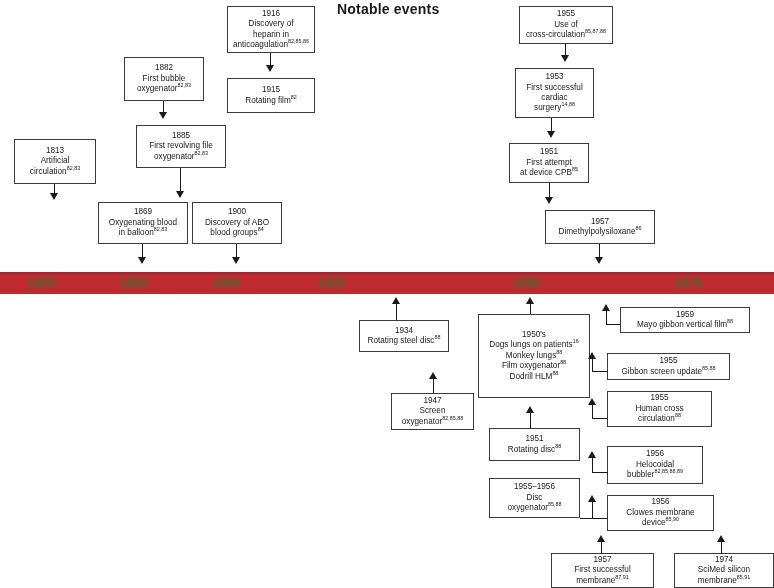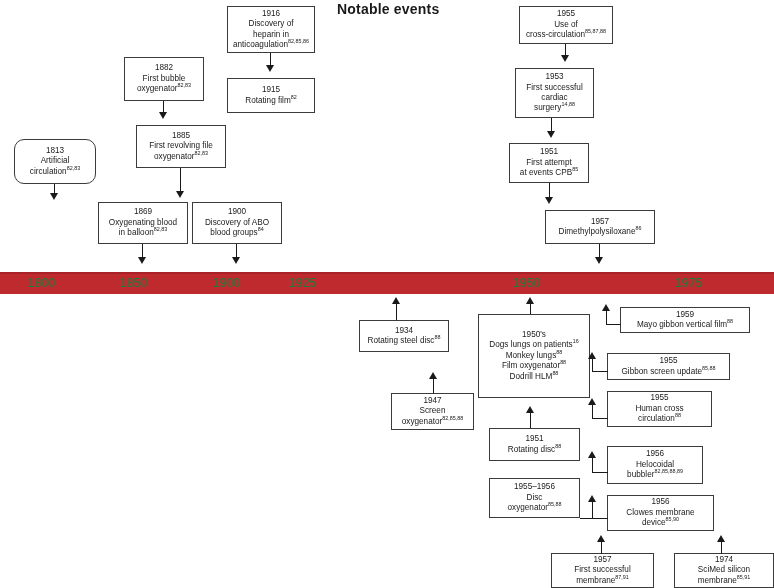--- a/index.html
+++ b/index.html
@@ -103,21 +103,21 @@
 
 <div id="canvas">
 
   <div class="title" id="title-top">Notable events</div>
 
   <div class="tl-bar"></div>
   <div class="tl-bar-shade"></div>
   <div class="tl-year" style="left:28px">1800</div>
   <div class="tl-year" style="left:120px">1850</div>
   <div class="tl-year" style="left:213px">1900</div>
-  <div class="tl-year" style="left:289px">1925</div>
+  <div class="tl-year" style="left:318px">1925</div>
   <div class="tl-year" style="left:513px">1950</div>
   <div class="tl-year" style="left:675px">1975</div>
 
   <div class="node" style="left:227px; top:6px; width:88px; height:47px;">
     <span class="ln">1916</span>
     <span class="ln">Discovery of</span>
     <span class="ln">heparin in</span>
     <span class="ln"><span>anticoagulation</span><sup>82,85,86</sup></span>
   </div>
   <div class="vline" style="left:270px; top:53px; height:14px;"></div>
@@ -137,21 +137,21 @@
   <div class="arrow-down" style="left:159px; top:112px;"></div>
 
   <div class="node" style="left:136px; top:125px; width:90px; height:43px;">
     <span class="ln">1885</span>
     <span class="ln">First revolving file</span>
     <span class="ln"><span>oxygenator</span><sup>82,83</sup></span>
   </div>
   <div class="vline" style="left:180px; top:168px; height:25px;"></div>
   <div class="arrow-down" style="left:176px; top:191px;"></div>
 
-  <div class="node" style="left:14px; top:139px; width:82px; height:45px;border-radius:10px;">
+  <div class="node" style="left:14px; top:139px; width:82px; height:45px;">
     <span class="ln">1813</span>
     <span class="ln">Artificial</span>
     <span class="ln"><span>circulation</span><sup>82,83</sup></span>
   </div>
   <div class="vline" style="left:54px; top:184px; height:11px;"></div>
   <div class="arrow-down" style="left:50px; top:193px;"></div>
 
   <div class="node" style="left:98px; top:202px; width:90px; height:42px;">
     <span class="ln">1869</span>
     <span class="ln">Oxygenating blood</span>
@@ -181,21 +181,21 @@
     <span class="ln">First successful</span>
     <span class="ln">cardiac</span>
     <span class="ln"><span>surgery</span><sup>14,88</sup></span>
   </div>
   <div class="vline" style="left:551px; top:118px; height:15px;"></div>
   <div class="arrow-down" style="left:547px; top:131px;"></div>
 
   <div class="node" style="left:509px; top:143px; width:80px; height:40px;">
     <span class="ln">1951</span>
     <span class="ln">First attempt</span>
-    <span class="ln"><span>at events CPB</span><sup>85</sup></span>
+    <span class="ln"><span>at device CPB</span><sup>85</sup></span>
   </div>
   <div class="vline" style="left:549px; top:183px; height:16px;"></div>
   <div class="arrow-down" style="left:545px; top:197px;"></div>
 
   <div class="node" style="left:545px; top:210px; width:110px; height:34px;">
     <span class="ln">1957</span>
     <span class="ln"><span>Dimethylpolysiloxane</span><sup>86</sup></span>
   </div>
   <div class="vline" style="left:599px; top:244px; height:15px;"></div>
   <div class="arrow-down" style="left:595px; top:257px;"></div>

